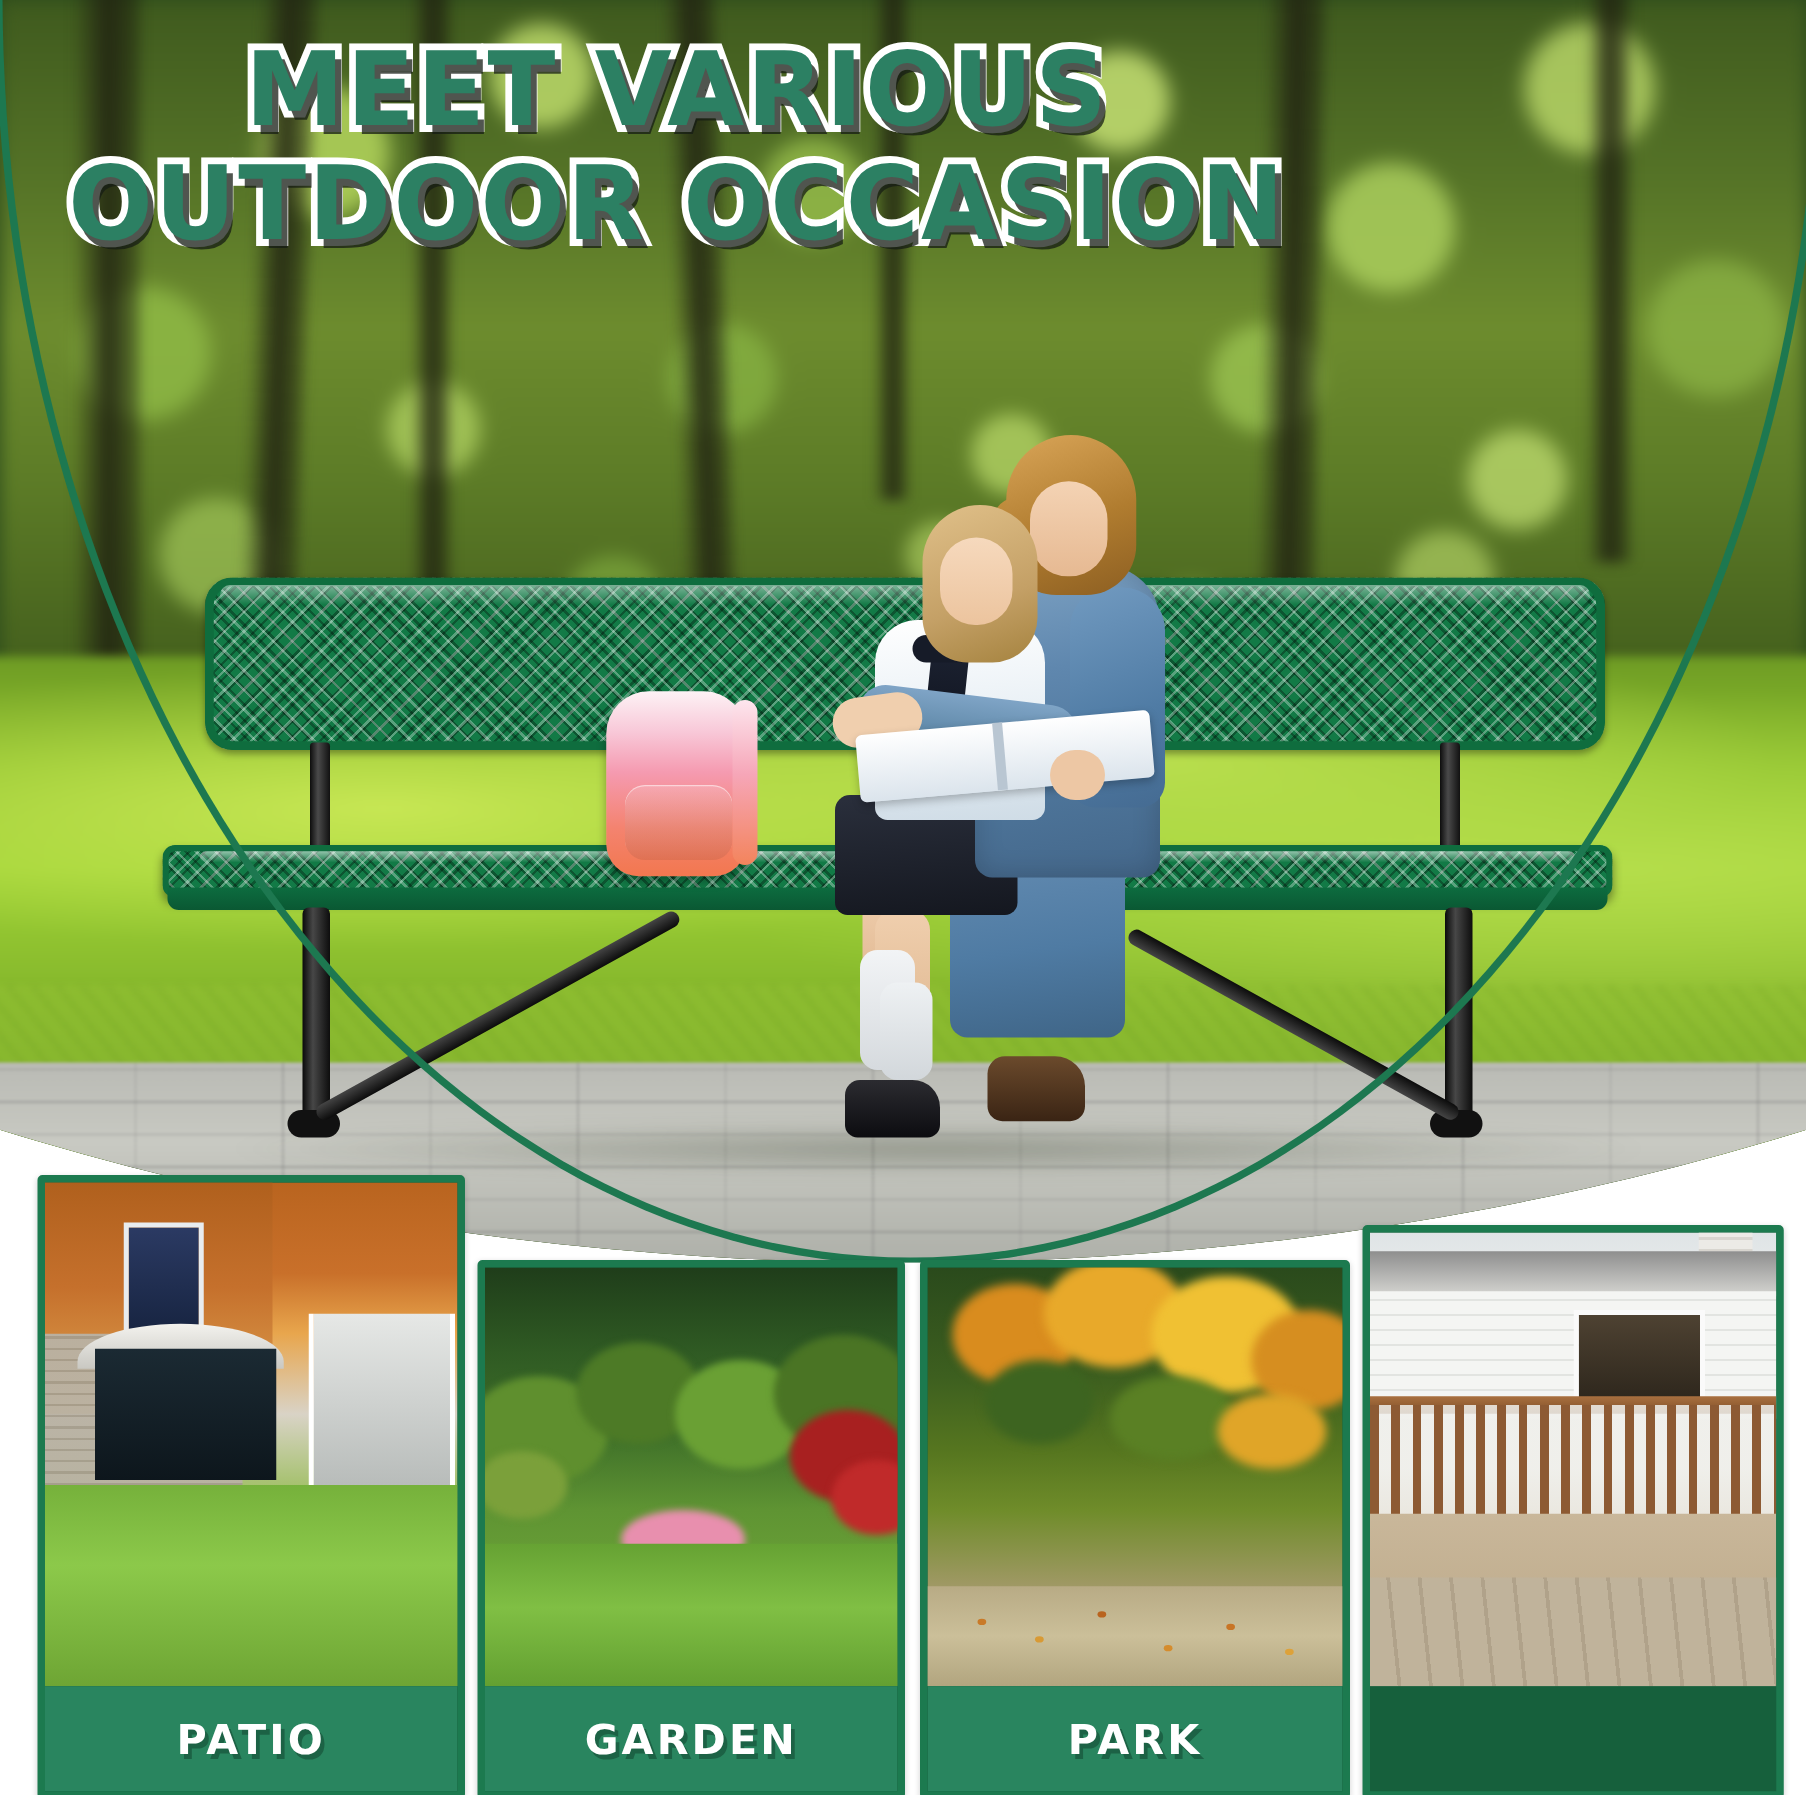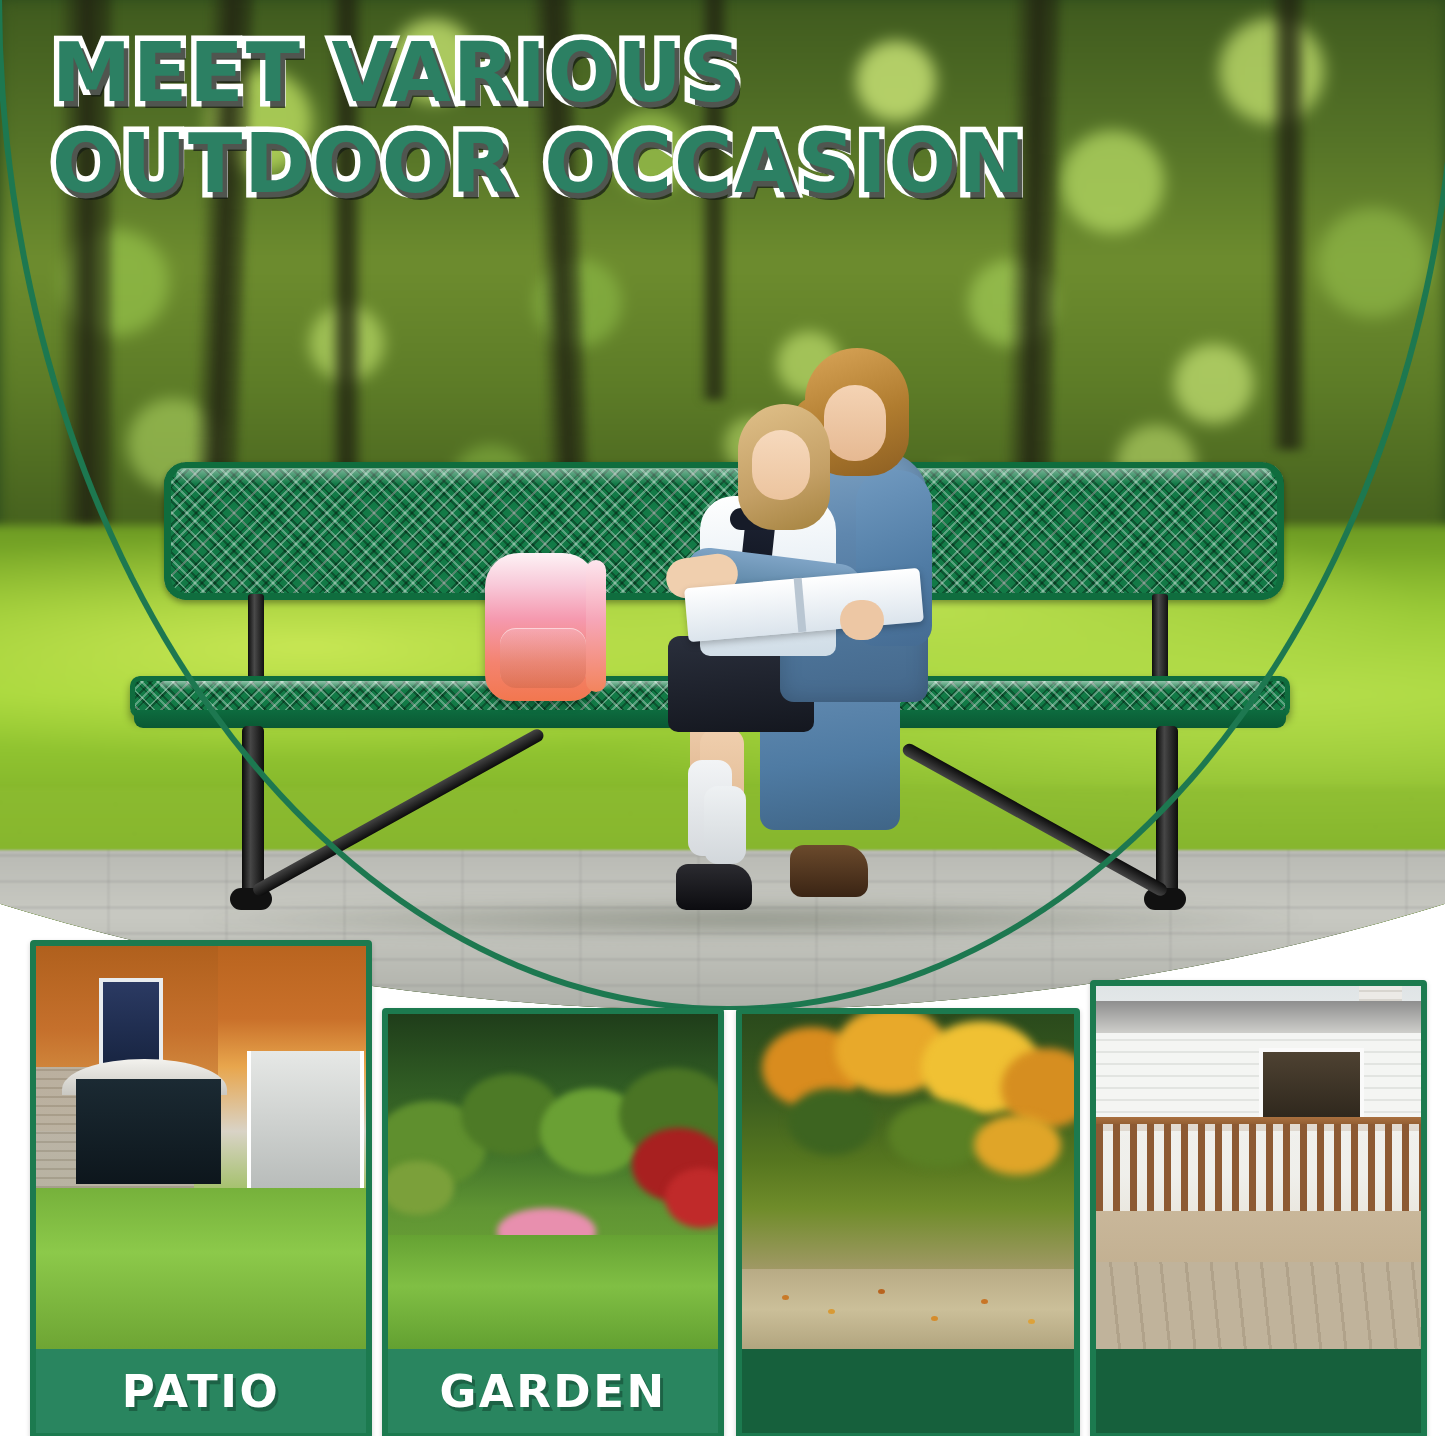--- a/index.html
+++ b/index.html
@@ -1,17 +1,17 @@
 <!DOCTYPE html>
 <html><head>
 <meta charset="utf-8">
 <style>
   html,body{margin:0;padding:0;background:#fff;}
   body{width:1445px;height:1436px;font-family:"Liberation Sans",sans-serif;overflow:hidden;}
-  #page{position:relative;width:1445px;height:1436px;background:#fff;overflow:hidden;}
+  #page{position:relative;width:1445px;height:1436px;background:#fff;overflow:hidden;text-align:center;}
 
   
   .hero{position:absolute;left:0;top:0;width:1445px;height:1010px;overflow:hidden;}
   .hero-clip{position:absolute;inset:0;
      -webkit-clip-path:ellipse(112% 100% at 50% 0%);
      clip-path:ellipse(112% 100% at 50% 0%);
      overflow:hidden;background:#2c4b1c;}
   .hero-arcline{position:absolute;left:-4px;top:-6px;width:1453px;height:1012px;
      border:6px solid #1d7850;border-top:0;
      -webkit-clip-path:ellipse(112% 100% at 50% 0%);
@@ -140,21 +140,21 @@
   .hl1{font-size:82px;transform:scaleX(.97);transform-origin:left;}
   .hl2{font-size:82px;margin-top:12px;transform:scaleX(.97);transform-origin:left;}
 
   
   .strip{position:absolute;left:0;top:940px;width:1445px;height:496px;}
   .panel{position:absolute;border:6px solid #1c7a4f;border-radius:4px;overflow:hidden;background:#16603c;
     box-shadow:0 2px 5px rgba(0,0,0,.18);}
   .panel .photo{position:absolute;left:0;right:0;top:0;height:calc(100% - 84px);overflow:hidden;}
   .panel .cap{position:absolute;left:0;right:0;bottom:0;height:84px;background:#29855f;
     display:flex;align-items:center;justify-content:center;}
-  .cap span{font-family:"DejaVu Sans",sans-serif;font-weight:700;font-size:45px;color:#fff;letter-spacing:2.5px;
+  .cap span{font-family:"DejaVu Sans",sans-serif;font-weight:700;font-size:33px;color:#fff;letter-spacing:2.5px;
     text-shadow:3px 4px 0 rgba(18,70,48,.55);}
 
   
   .sc{position:absolute;inset:0;}
   .p-bench{position:absolute;}
   .pb-back{position:absolute;border-radius:13px;background-color:#15734a;
      background-image:repeating-linear-gradient(45deg,rgba(255,255,255,.26) 0 1px,transparent 1px 6px),
                       repeating-linear-gradient(-45deg,rgba(255,255,255,.26) 0 1px,transparent 1px 6px);
      box-shadow:inset 0 0 0 4px #0d6640;}
   .pb-seat{position:absolute;border-radius:5px;background:linear-gradient(180deg,#189152,#0f6f3f);
@@ -349,20 +349,23 @@
           <div class="pb-back" style="left:10%;top:44%;width:82%;height:14%;"></div>
           <div class="pb-seat" style="left:4%;top:63%;width:88%;height:7%;"></div>
           <div class="pb-leg" style="left:11%;top:70%;width:2.6%;height:20%;"></div>
           <div class="pb-leg" style="left:81%;top:70%;width:2.6%;height:22%;"></div>
           <div class="pb-foot" style="left:7%;top:89%;width:12%;"></div>
           <div class="pb-foot" style="left:77%;top:91%;width:12%;"></div>
           <div class="pb-brace" style="left:14%;top:88%;width:22%;transform:rotate(-40deg);"></div>
           <div class="pb-brace" style="left:82%;top:90%;width:22%;transform:rotate(-140deg);"></div>
         </div>
       </div>
+      <div class="cap">
+        <span>PARK</span>
+      </div>
     </div>
 
     <div class="panel" style="left:1090px;top:40px;width:325px;height:447px;">
       <div class="photo">
         <div class="sc porch-sky"></div>
         <div class="porch-chim"></div>
         <div class="porch-roof"></div>
         <div class="porch-sid"></div>
         <div class="porch-win"></div>
         <div class="porch-railtop"></div>

